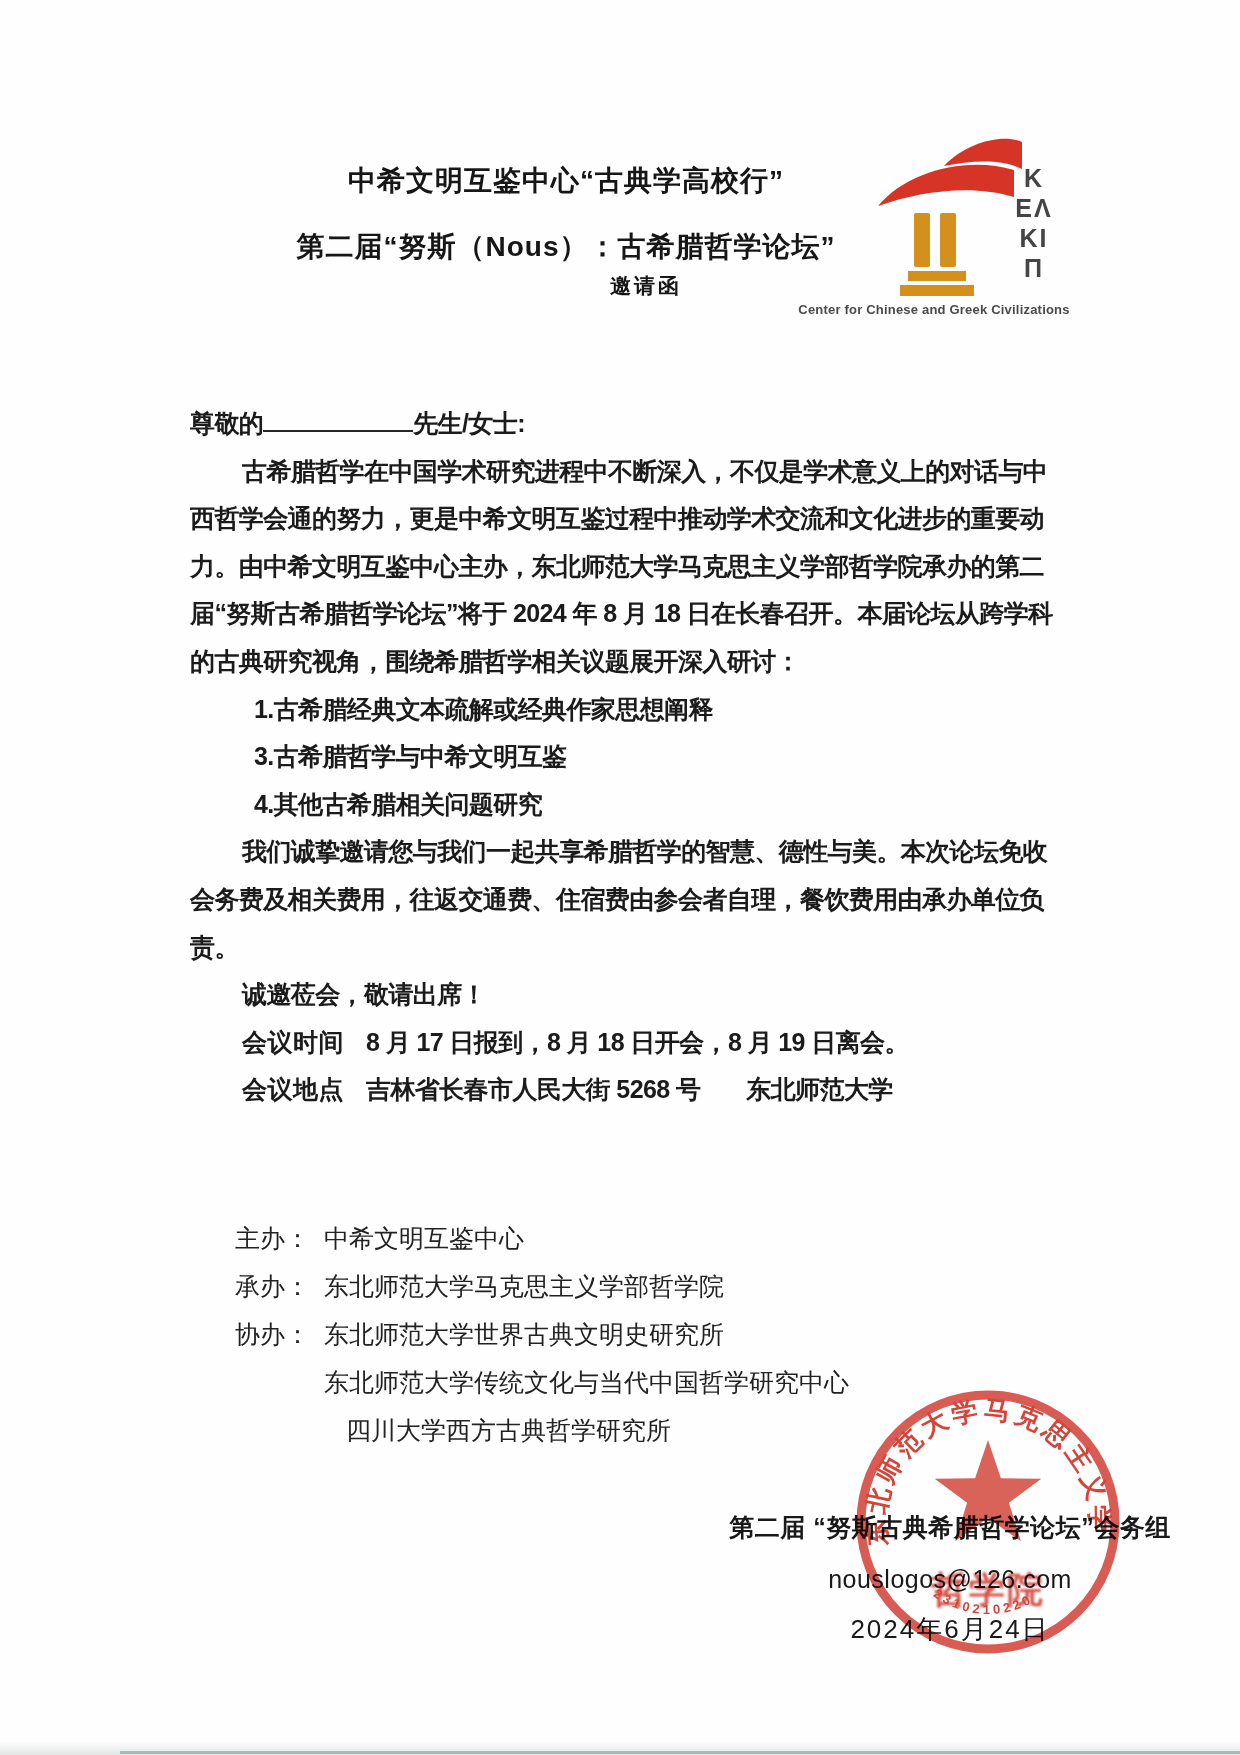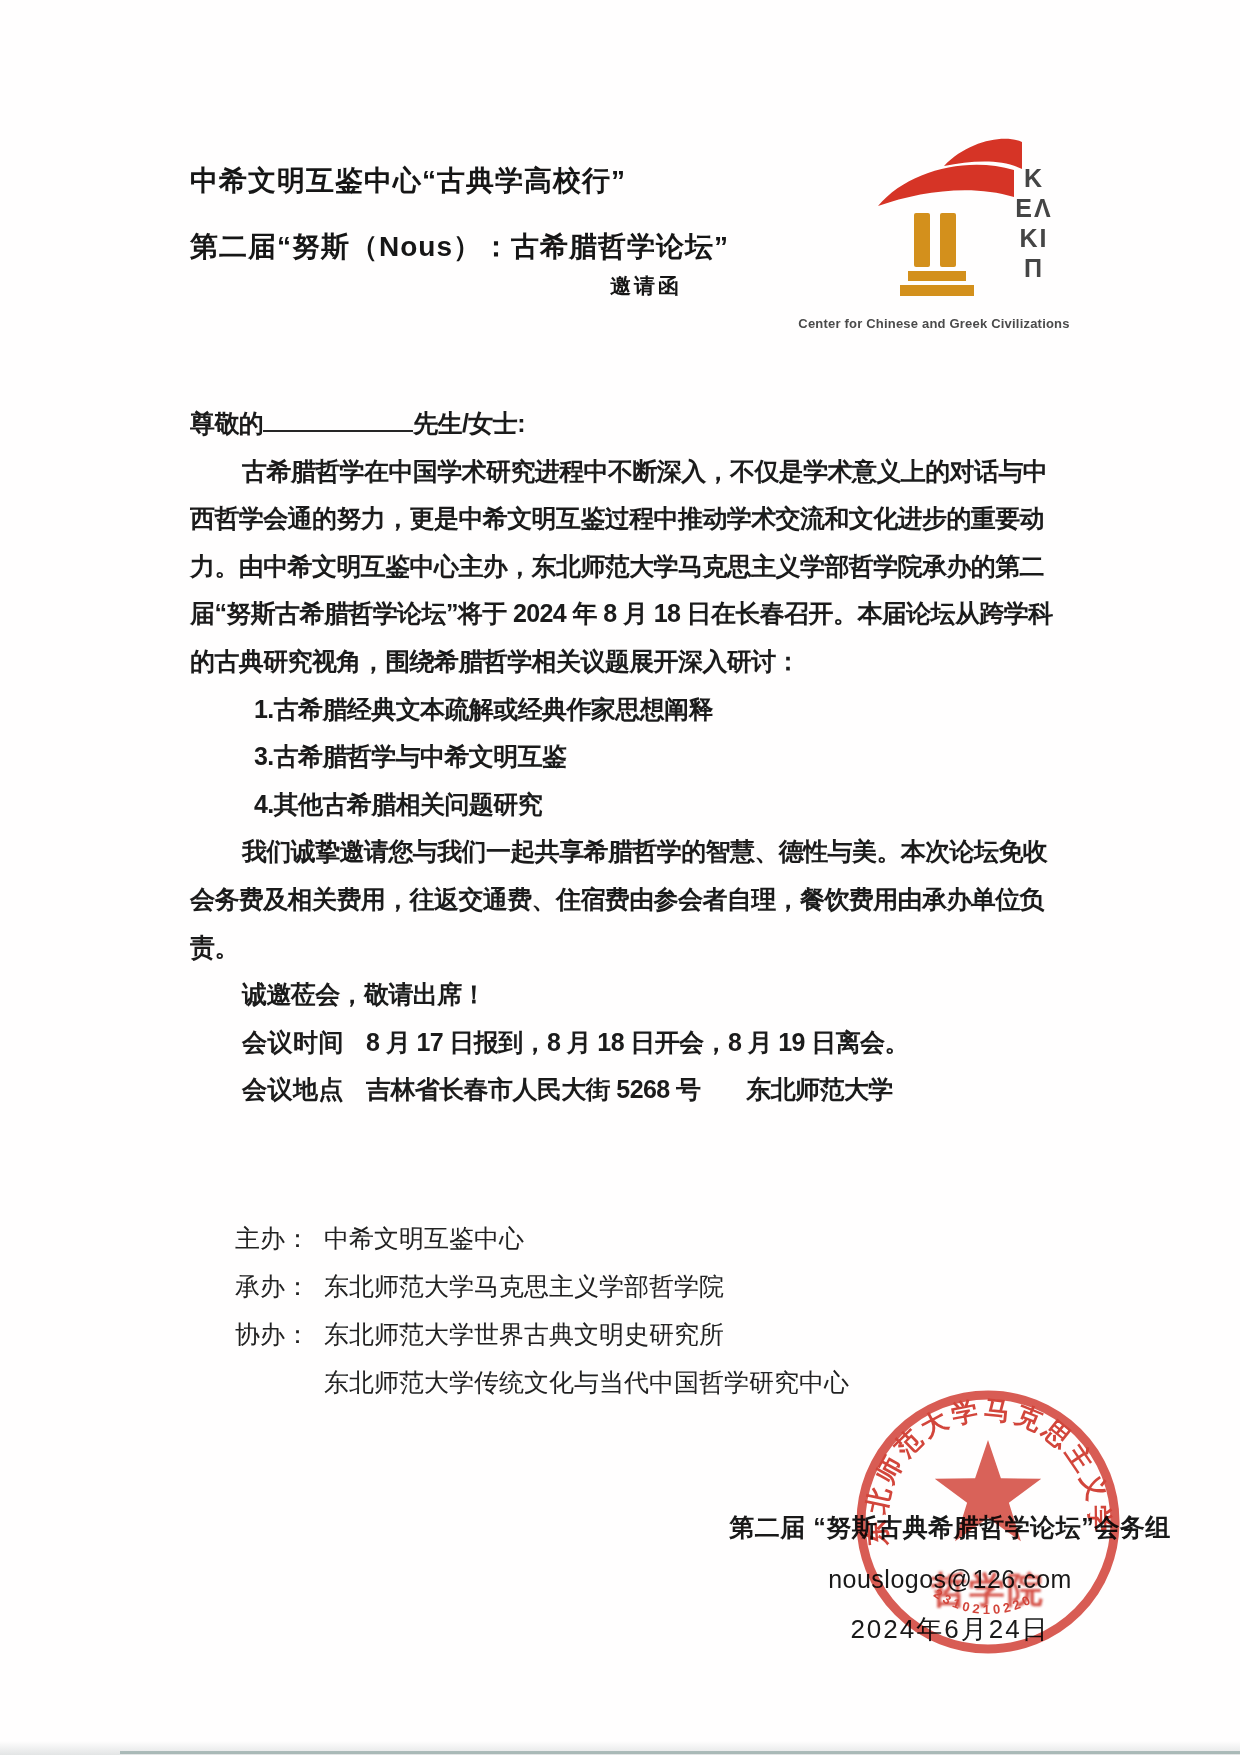--- a/index.html
+++ b/index.html
@@ -5,29 +5,29 @@
   html,body{margin:0;padding:0;}
   body{
     width:1240px;height:1755px;overflow:hidden;
     background:#ffffff;
     font-family:"Liberation Sans","DejaVu Sans",sans-serif;
     color:#1b1b1b;
   }
   .page{position:relative;width:1240px;height:1755px;background:#fffefe;}
 
   
-  .title{position:absolute;left:190px;top:148px;width:724px;text-align:left;}
+  .title{position:absolute;left:204px;top:148px;width:724px;text-align:center;}
   .t-line{font-size:28px;font-weight:700;letter-spacing:1px;line-height:66px;color:#161616;}
   .invite{position:absolute;left:396px;top:272px;width:500px;text-align:center;
           font-size:21px;font-weight:700;letter-spacing:3px;color:#161616;}
 
   
   .logo{position:absolute;left:788px;top:134px;width:292px;}
   .logo svg{display:block;margin-left:68px;}
-  .logo-caption{margin-top:20px;text-align:center;font-size:13px;font-weight:700;color:#4a4a4a;letter-spacing:0.2px;}
+  .logo-caption{margin-top:6px;text-align:center;font-size:13px;font-weight:700;color:#4a4a4a;letter-spacing:0.2px;}
   .logo-letter{font-weight:700;fill:#454545;font-size:25px;letter-spacing:2px;}
 
   
   .body{position:absolute;left:190px;top:400px;width:880px;font-size:25px;font-weight:600;letter-spacing:-0.6px;color:#1b1b1b;}
   .line{height:47.6px;line-height:47.6px;white-space:pre;}
   .ind{padding-left:52px;}
   .list{padding-left:64px;}
   .blank{display:inline-block;width:150px;height:1em;border-bottom:2.5px solid #262626;vertical-align:baseline;}
   .salu{font-weight:700;}
   .mlabel{font-weight:700;letter-spacing:0.5px;}
@@ -102,20 +102,21 @@
     <div class="line ind">诚邀莅会，敬请出席！</div>
     <div class="line ind"><span class="mlabel">会议时间</span><span class="mval">8 月 17 日报到，8 月 18 日开会，8 月 19 日离会。</span></div>
     <div class="line ind"><span class="mlabel">会议地点</span><span class="mval">吉林省长春市人民大街 5268 号</span><span class="mval2">东北师范大学</span></div>
   </div>
 
   <div class="orgs">
     <div class="orow"><span class="olabel">主办：</span><span class="oval">中希文明互鉴中心</span></div>
     <div class="orow"><span class="olabel">承办：</span><span class="oval">东北师范大学马克思主义学部哲学院</span></div>
     <div class="orow"><span class="olabel">协办：</span><span class="oval">东北师范大学世界古典文明史研究所</span></div>
     <div class="orow"><span class="olabel"></span><span class="oval">东北师范大学传统文化与当代中国哲学研究中心</span></div>
+    <div class="orow cont2"><span class="olabel"></span><span class="oval">四川大学西方古典哲学研究所</span></div>
   </div>
 
   <div class="sig">
     <div class="sig-group">第二届 “努斯古典希腊哲学论坛”会务组</div>
     <div class="sig-email">nouslogos@126.com</div>
     <div class="sig-date">2024年6月24日</div>
   </div>
 
   <svg class="stamp" width="276" height="276" viewBox="0 0 276 276">
     <defs>

